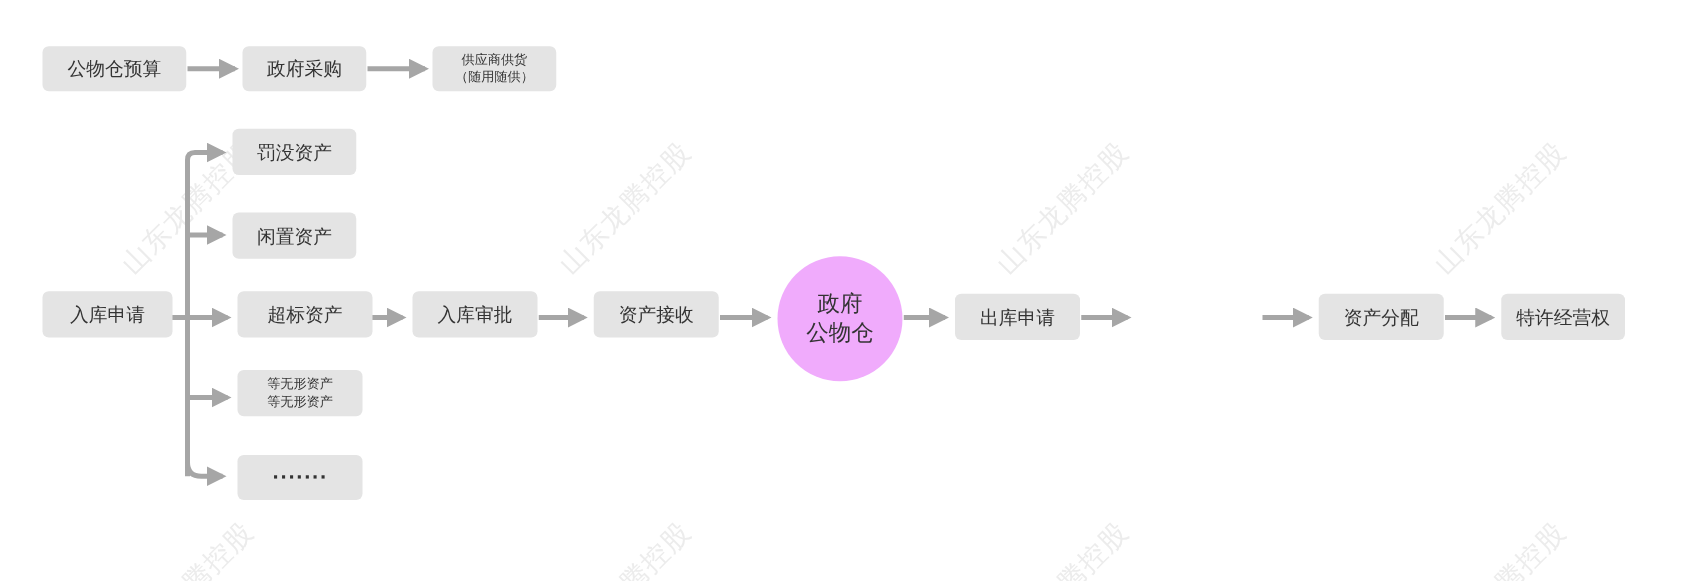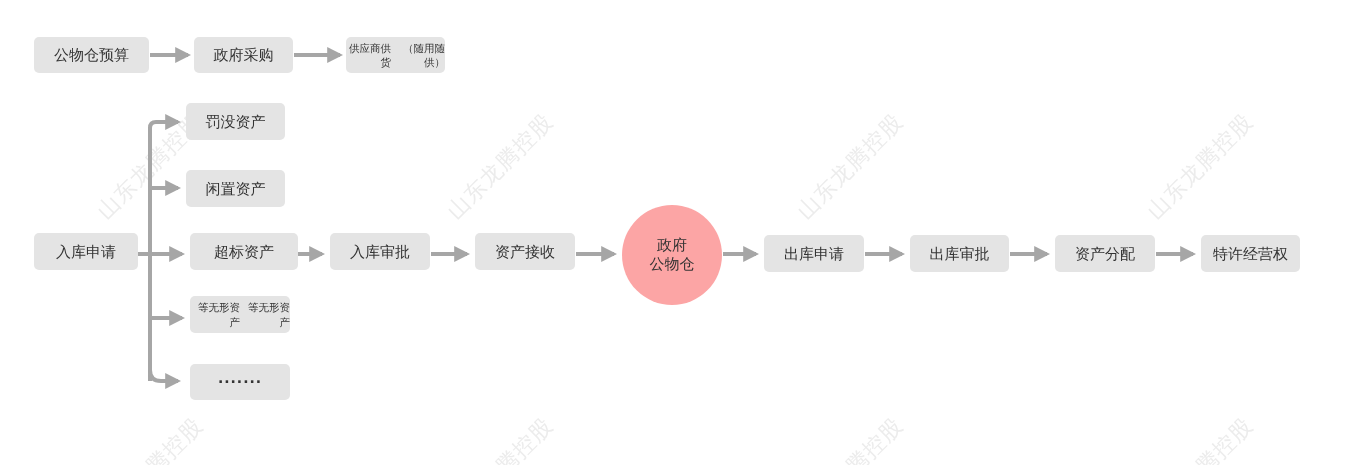--- a/index.html
+++ b/index.html
@@ -32,44 +32,44 @@
       user-select: none;
     }
     .box {
       position: absolute;
       background: #e4e4e4;
       border-radius: 5px;
       color: #333333;
       display: flex;
       align-items: center;
       justify-content: center;
-      text-align: right;
+      text-align: center;
       font-size: 15px;
       line-height: 1.2;
       box-sizing: border-box;
       z-index: 2;
     }
     .box.small {
       font-size: 10.5px;
       line-height: 1.35;
-      flex-direction: row;
+      flex-direction: column;
     }
     .box .line { display: block; }
     .circle {
       position: absolute;
       width: 100px;
       height: 100px;
       border-radius: 50%;
-      background: #fca5a5;
+      background: #f0abfc;
       color: #333333;
       display: flex;
       flex-direction: column;
       align-items: center;
       justify-content: center;
-      font-size: 15px;
+      font-size: 18px;
       line-height: 1.3;
       z-index: 2;
     }
     .dots {
       letter-spacing: 1px;
       font-weight: bold;
       font-size: 14px;
       color: #333;
     }
     svg.arrows {
@@ -160,23 +160,20 @@
   </div>
 
   <div class="circle" style="left:622px; top:205px;">
     <span class="line">政府</span>
     <span class="line">公物仓</span>
   </div>
 
   <div class="box" style="left:764px; top:235px; width:100px; height:37px;">
     <span>出库申请</span>
   </div>
-  <div class="box" style="left:910px; top:235px; width:99px; height:37px;">
-    <span>出库审批</span>
-  </div>
   <div class="box" style="left:1055px; top:235px; width:100px; height:37px;">
     <span>资产分配</span>
   </div>
   <div class="box" style="left:1201px; top:235px; width:99px; height:37px;">
     <span>特许经营权</span>
   </div>
 
 </div>
 
 </body></html>

